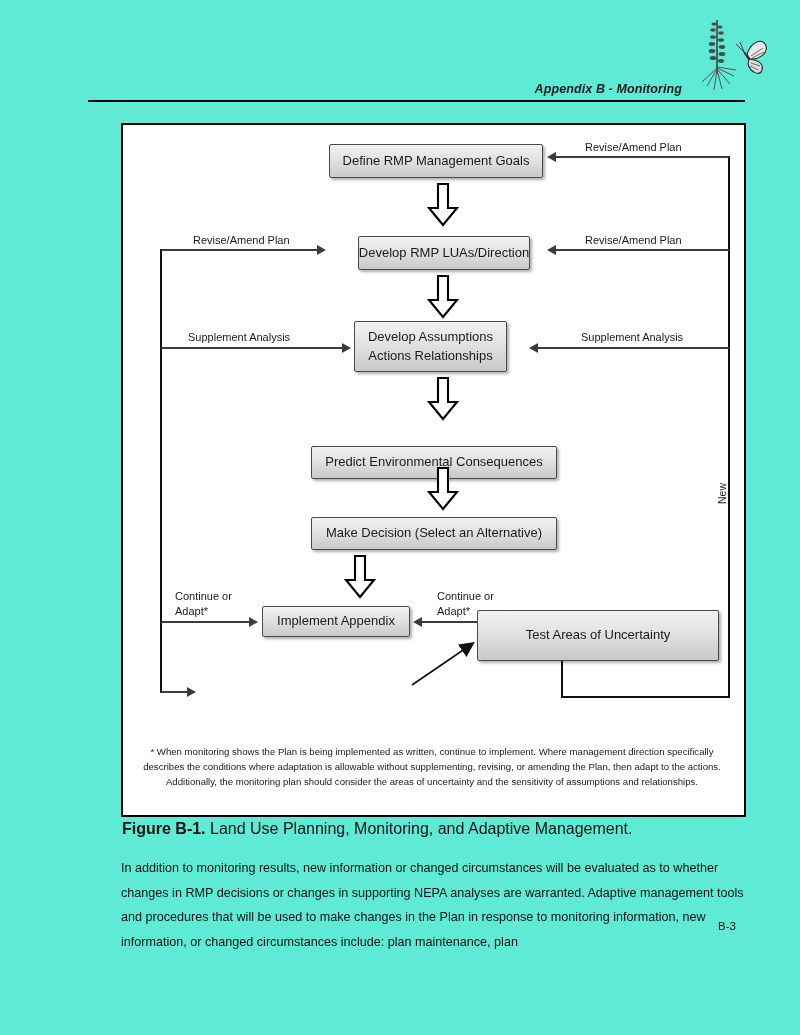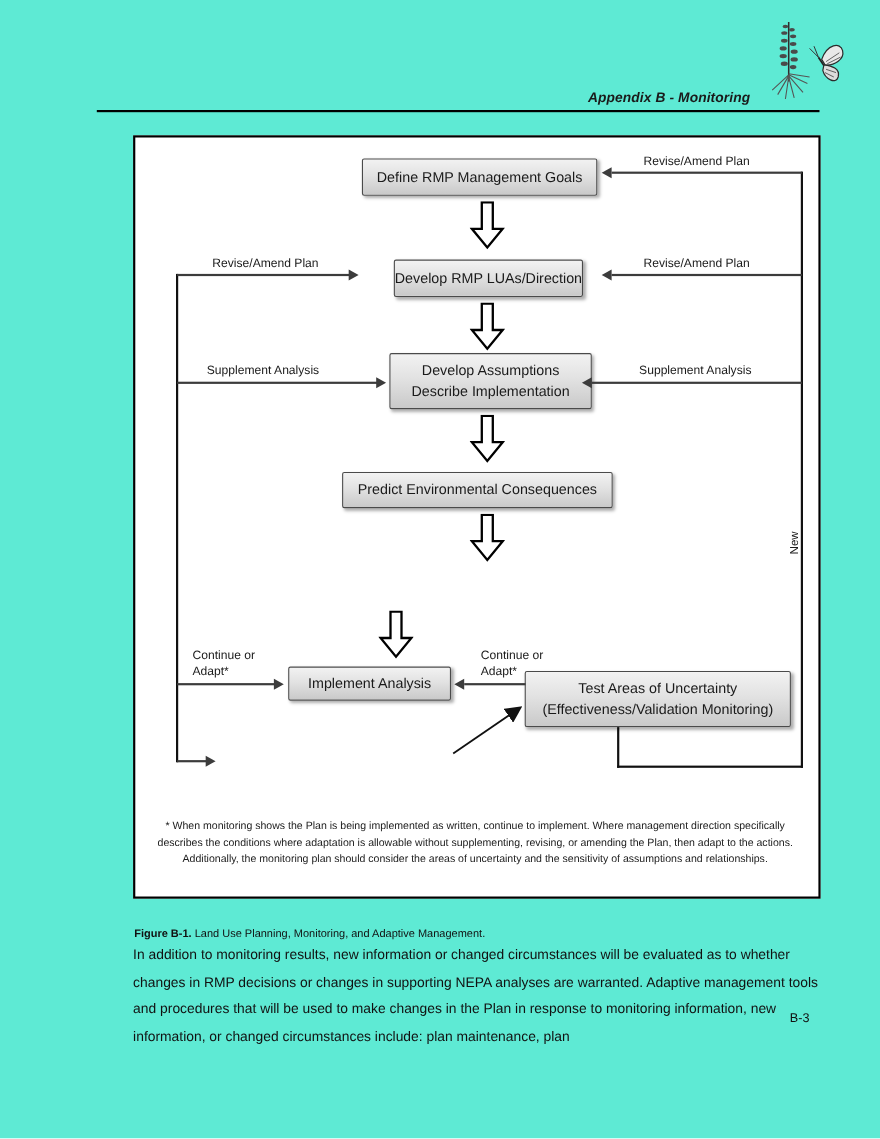--- a/index.html
+++ b/index.html
@@ -145,23 +145,22 @@
     color: #1a1a1a;
     text-align: center;
   }
 
   
   .caption {
     position: absolute;
     left: 122px;
     top: 820px;
     width: 640px;
-    font-size: 10px;
+    font-size: 16px;
     color: #111111;
-    margin-top: 24px;
   }
   .caption b { font-weight: bold; }
   .bodytext {
     position: absolute;
     left: 121px;
     top: 856px;
     width: 625px;
     font-size: 12.6px;
     line-height: 1.95;
     color: #111111;
@@ -256,79 +255,81 @@
   <div class="hline" style="left:161px; top:249px; width:157px;"></div>
   <div class="ah ah-right" style="left:317px; top:245px;"></div>
   <div class="conn-label" style="left:193px; top:233px;">Revise/Amend Plan</div>
 
   <div class="blockarrow" style="left:427px; top:275px;">
     <svg width="32" height="44" viewBox="0 0 32 44">
       <path d="M11 1 L21 1 L21 25 L30 25 L16 42 L2 25 L11 25 Z" fill="#ffffff" stroke="#000000" stroke-width="2.1" stroke-linejoin="miter"></path>
     </svg>
   </div>
 
-  <div class="fbox" style="left:354px; top:321px; width:184px; height:51px;">
+  <div class="fbox" style="left:354px; top:321px; width:153px; height:51px;">
     <span>Develop Assumptions</span>
-    <span>Describe Implementation</span>
+    <span>Actions Relationships</span>
   </div>
 
   <div class="hline" style="left:538px; top:347px; width:191px;"></div>
   <div class="ah ah-left" style="left:529px; top:343px;"></div>
   <div class="conn-label" style="left:581px; top:330px;">Supplement Analysis</div>
 
   <div class="hline" style="left:161px; top:347px; width:182px;"></div>
   <div class="ah ah-right" style="left:342px; top:343px;"></div>
   <div class="conn-label" style="left:188px; top:330px;">Supplement Analysis</div>
 
   <div class="blockarrow" style="left:427px; top:377px;">
     <svg width="32" height="44" viewBox="0 0 32 44">
       <path d="M11 1 L21 1 L21 25 L30 25 L16 42 L2 25 L11 25 Z" fill="#ffffff" stroke="#000000" stroke-width="2.1" stroke-linejoin="miter"></path>
     </svg>
   </div>
 
-  <div class="fbox" style="left:311px; top:429px; width:246px; height:33px;">
+  <div class="fbox" style="left:311px; top:446px; width:246px; height:33px;">
     <span>Predict Environmental Consequences</span>
   </div>
 
   <div class="blockarrow" style="left:427px; top:467px;">
     <svg width="32" height="44" viewBox="0 0 32 44">
       <path d="M11 1 L21 1 L21 25 L30 25 L16 42 L2 25 L11 25 Z" fill="#ffffff" stroke="#000000" stroke-width="2.1" stroke-linejoin="miter"></path>
     </svg>
   </div>
 
   <div class="vert-label" style="left:716px; top:504px;">New</div>
 
+  <div class="fbox" style="left:311px; top:517px; width:246px; height:33px;">
+    <span>Make Decision (Select an Alternative)</span>
+  </div>
 
   <div class="blockarrow" style="left:344px; top:555px;">
     <svg width="32" height="44" viewBox="0 0 32 44">
       <path d="M11 1 L21 1 L21 25 L30 25 L16 42 L2 25 L11 25 Z" fill="#ffffff" stroke="#000000" stroke-width="2.1" stroke-linejoin="miter"></path>
     </svg>
   </div>
 
   <div class="fbox" style="left:262px; top:606px; width:148px; height:31px;">
-    <span>Implement Analysis</span>
+    <span>Implement Appendix</span>
   </div>
 
   <div class="hline" style="left:161px; top:621px; width:89px;"></div>
   <div class="ah ah-right" style="left:249px; top:617px;"></div>
   <div class="conn-label" style="left:175px; top:589px;">
     <div>Continue or</div>
     <div>Adapt*</div>
   </div>
 
   <div class="hline" style="left:422px; top:621px; width:56px;"></div>
   <div class="ah ah-left" style="left:413px; top:617px;"></div>
   <div class="conn-label" style="left:437px; top:589px;">
     <div>Continue or</div>
     <div>Adapt*</div>
   </div>
 
   <div class="fbox" style="left:477px; top:610px; width:242px; height:51px;">
     <span>Test Areas of Uncertainty</span>
-    <span>(Effectiveness/Validation Monitoring)</span>
   </div>
 
 
   <div class="hline" style="left:161px; top:691px; width:27px;"></div>
   <div class="ah ah-right" style="left:187px; top:687px;"></div>
 
   <div class="diag-arrow" style="left:410px; top:636px; width:72px; height:52px;">
     <svg width="72" height="52" viewBox="0 0 72 52">
       <defs>
         <marker id="dah" markerWidth="9" markerHeight="9" refX="7" refY="4.5" orient="auto">

